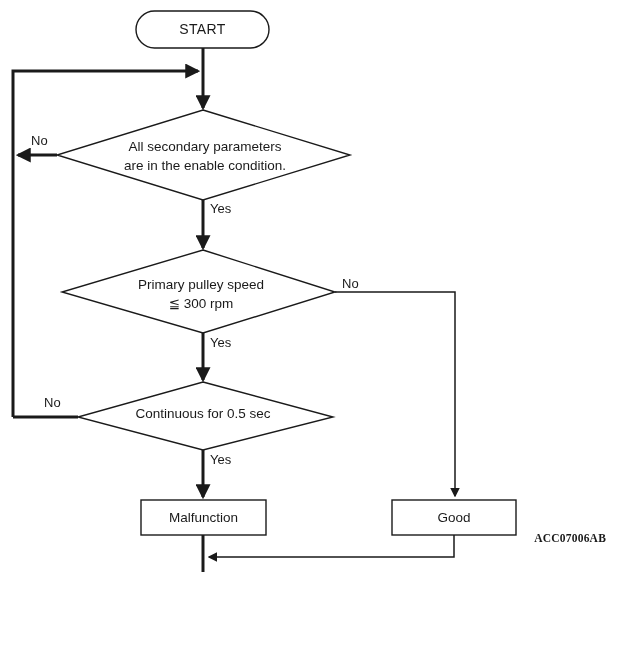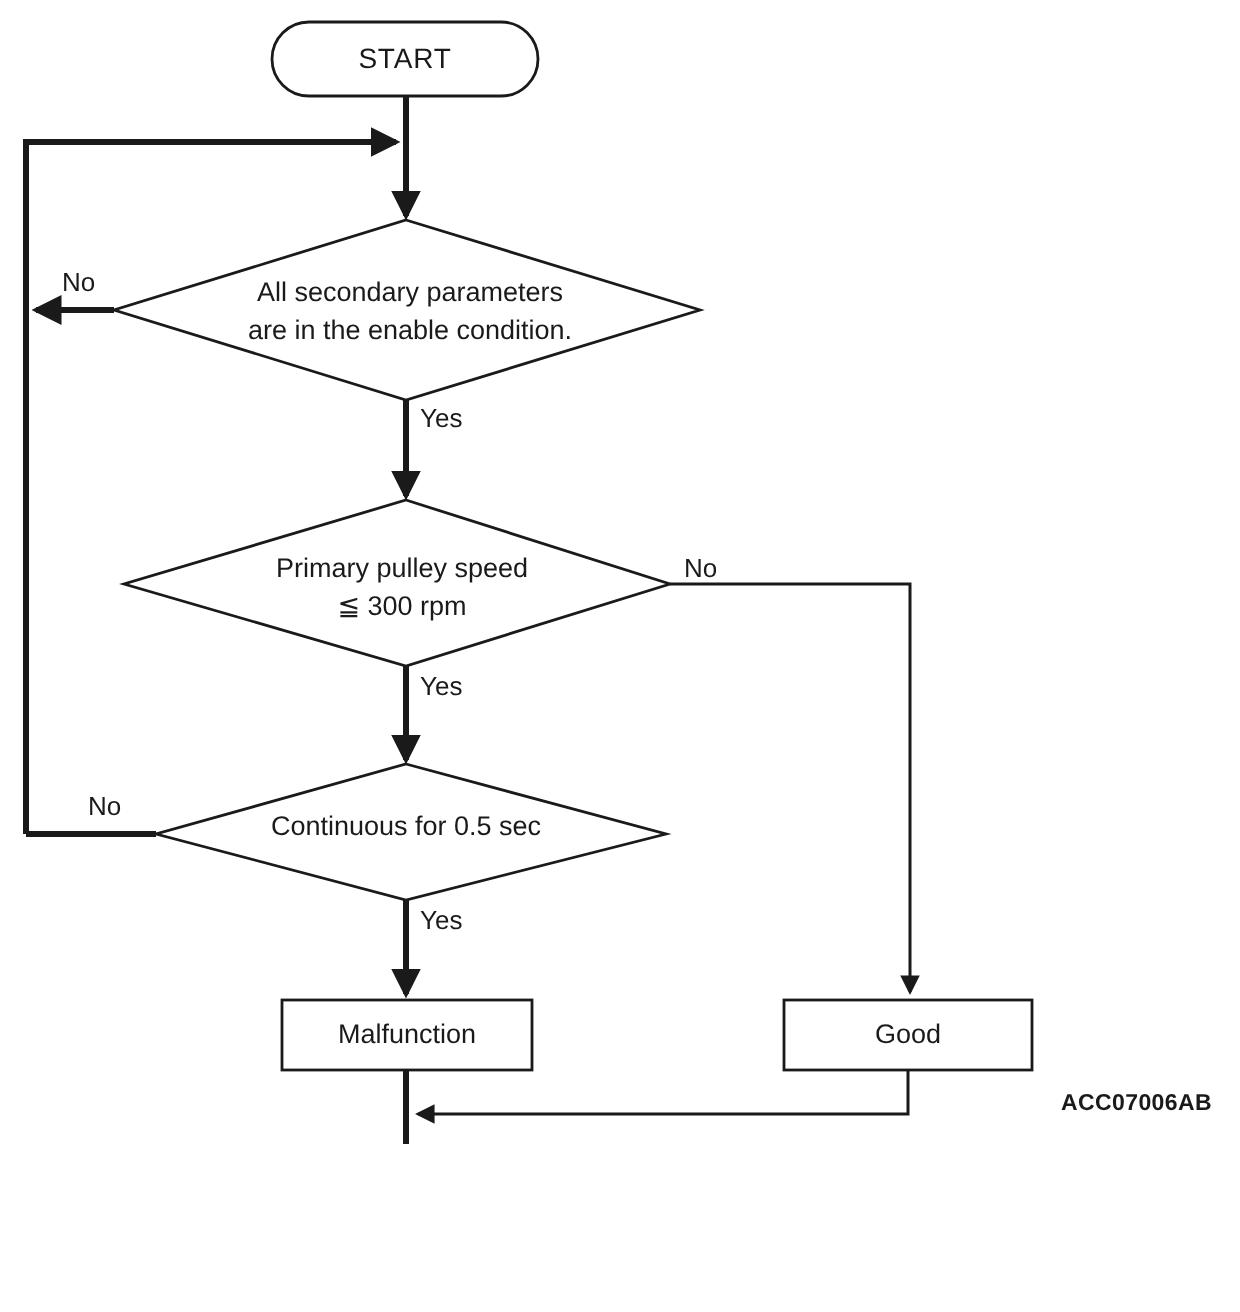--- a/index.html
+++ b/index.html
@@ -57,22 +57,22 @@
   }
   .edge-label {
     font-family: "Liberation Sans", sans-serif;
     font-size: 13px;
     fill: #1a1a1a;
     dominant-baseline: middle;
   }
   .ref-code {
     position: absolute;
     right: 14px;
-    bottom: 14px;
-    font-family: Liberation Sans, sans-serif;
+    bottom: 28px;
+    font-family: Liberation Serif, serif;
     font-size: 11.5px;
     font-weight: bold;
     letter-spacing: 0.2px;
     color: #1a1a1a;
   }
 </style>
 </head>
 <body>
 
 <div id="page">

